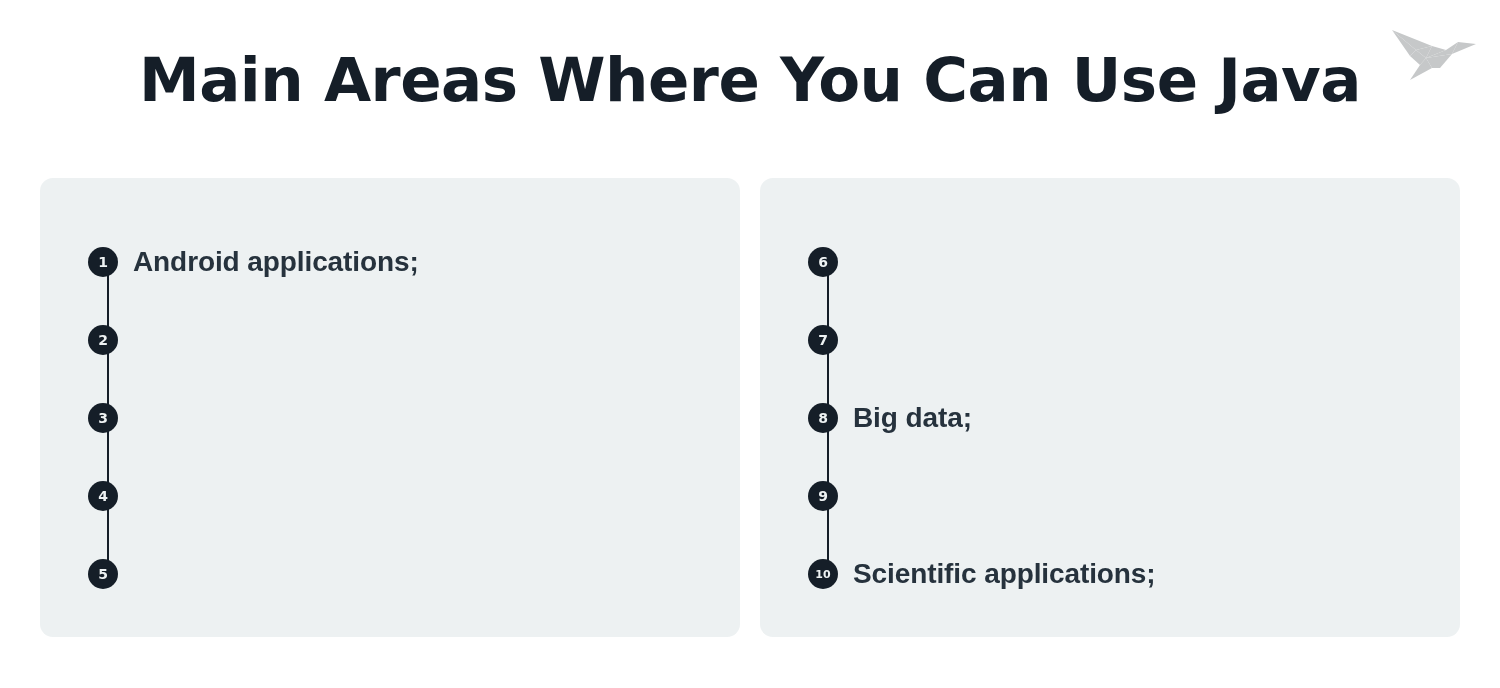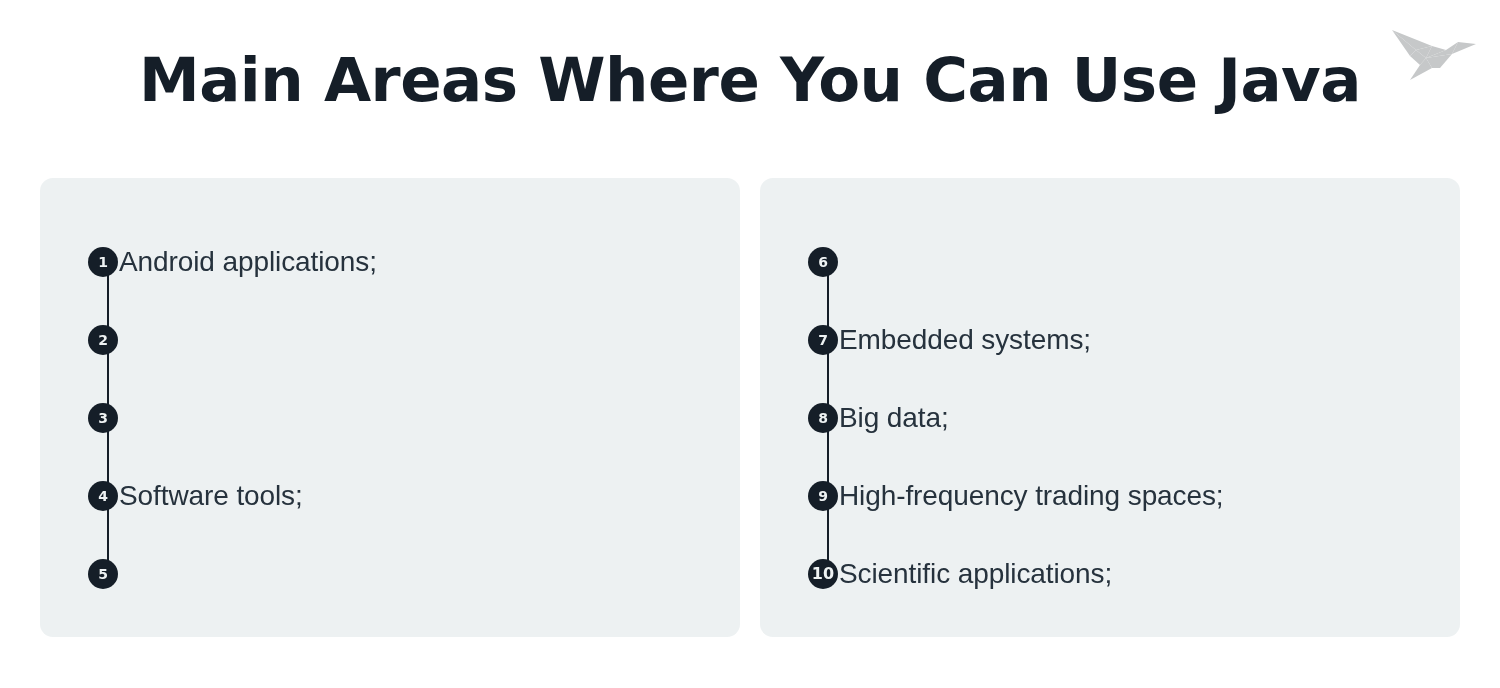--- a/index.html
+++ b/index.html
@@ -92,25 +92,25 @@
     background: #151e28;
     color: #eef2f3;
     display: flex;
     align-items: center;
     justify-content: center;
     font-family: "DejaVu Sans", sans-serif;
     font-size: 14px;
     font-weight: bold;
     line-height: 1;
   }
-  .bullet.two-digit { font-size: 16px; }
+  .bullet.two-digit { font-size: 11px; }
   .item-label {
-    margin-left: 1px;
+    margin-left: 15px;
     font-size: 28px;
-    font-weight: normal;
+    font-weight: bold;
     color: #26323d;
     white-space: nowrap;
     letter-spacing: -0.1px;
   }
 </style>
 </head>
 <body>
 
 <div class="logo">
   <svg viewBox="0 0 92 62" width="92" height="62" aria-hidden="true">
@@ -141,46 +141,43 @@
         <span class="item-label">Android applications;</span>
       </li>
       <li class="timeline-item">
         <span class="bullet">2</span>
       </li>
       <li class="timeline-item">
         <span class="bullet">3</span>
       </li>
       <li class="timeline-item">
         <span class="bullet">4</span>
-        <span class="item-label">Software tools;</span>
       </li>
       <li class="timeline-item">
         <span class="bullet">5</span>
       </li>
     </ul>
   </div>
 
   <div class="card card-right">
     <ul class="timeline">
       <div class="timeline-line"></div>
 
       <li class="timeline-item">
         <span class="bullet">6</span>
       </li>
       <li class="timeline-item">
         <span class="bullet">7</span>
-        <span class="item-label">Embedded systems;</span>
       </li>
       <li class="timeline-item">
         <span class="bullet">8</span>
         <span class="item-label">Big data;</span>
       </li>
       <li class="timeline-item">
         <span class="bullet">9</span>
-        <span class="item-label">High-frequency trading spaces;</span>
       </li>
       <li class="timeline-item">
         <span class="bullet two-digit">10</span>
         <span class="item-label">Scientific applications;</span>
       </li>
     </ul>
   </div>
 
 </div>
 

